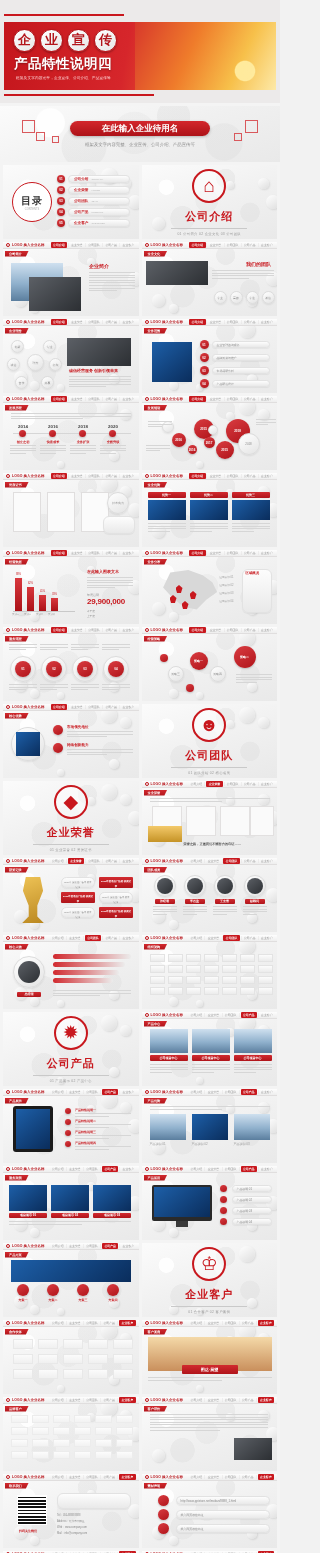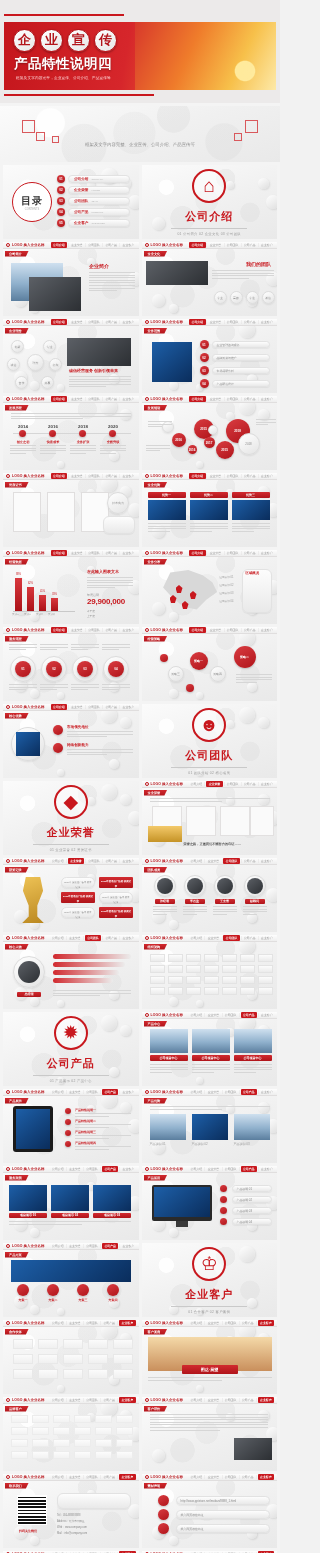--- a/index.html
+++ b/index.html
@@ -168,20 +168,21 @@
     </div>
     <div class="hero-rule2"></div>
   </div>
 
   <div class="band2 slide">
     <div class="sq" style="left:22px;top:14px;width:13px;height:13px;"></div>
     <div class="sq" style="left:36px;top:26px;width:9px;height:9px;"></div>
     <div class="sq" style="left:52px;top:30px;width:7px;height:7px;"></div>
     <div class="sq" style="right:22px;top:14px;width:13px;height:13px;"></div>
     <div class="sq" style="right:38px;top:27px;width:8px;height:8px;"></div>
+    <div class="b2-pill">在此输入企业待用名</div>
     <div class="b2-sub">框架及文字内容完整、企业宣传、公司介绍、产品宣传等</div>
   </div>
 
   <div class="grid" id="grid">
       <div class="cell slide">
         <div class="bubbles">
           <i style="left:72%;top:4%;width:16px;height:16px;"></i>
           <i style="left:86%;top:18%;width:11px;height:11px;"></i>
           <i style="left:62%;top:22%;width:8px;height:8px;"></i>
           <i style="left:92%;top:40%;width:14px;height:14px;"></i>

